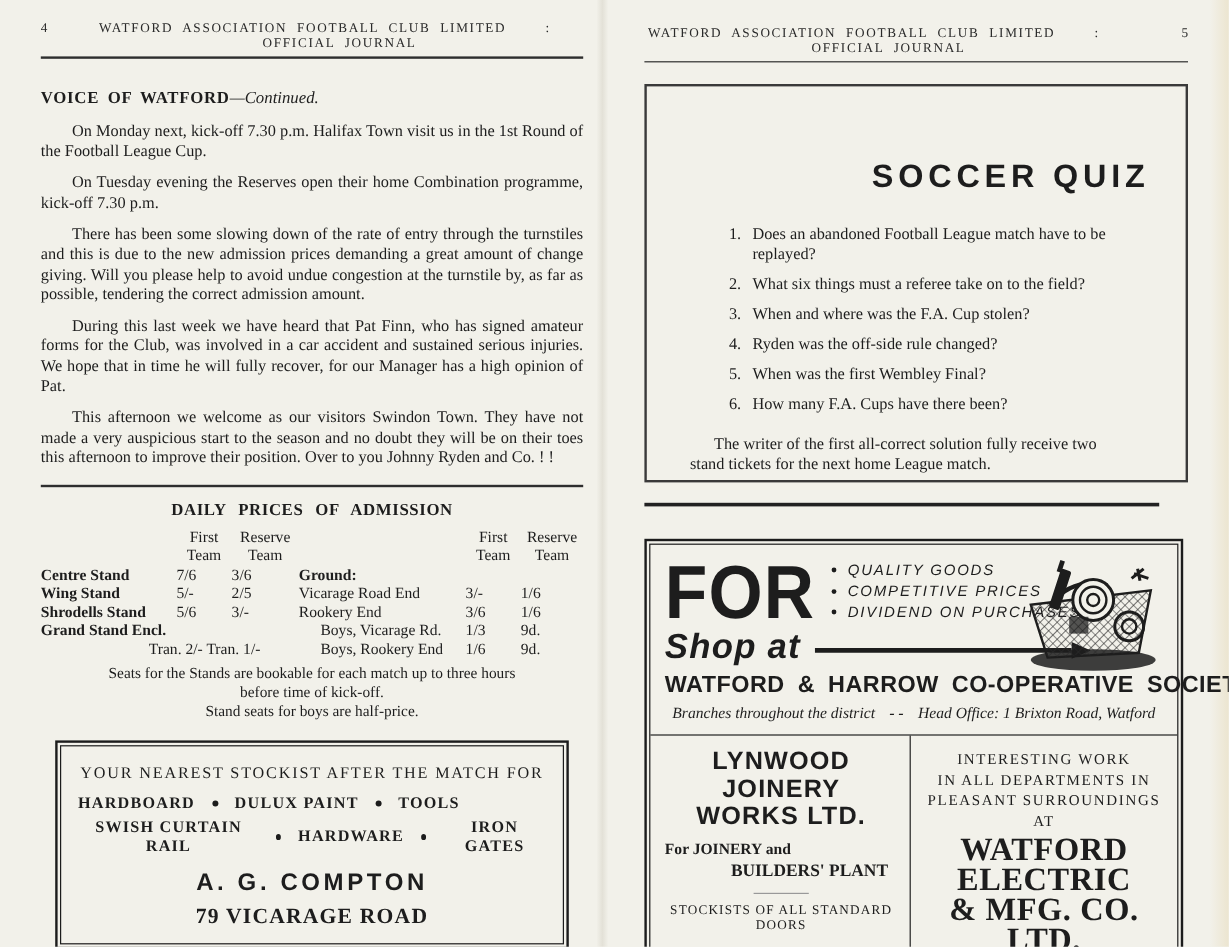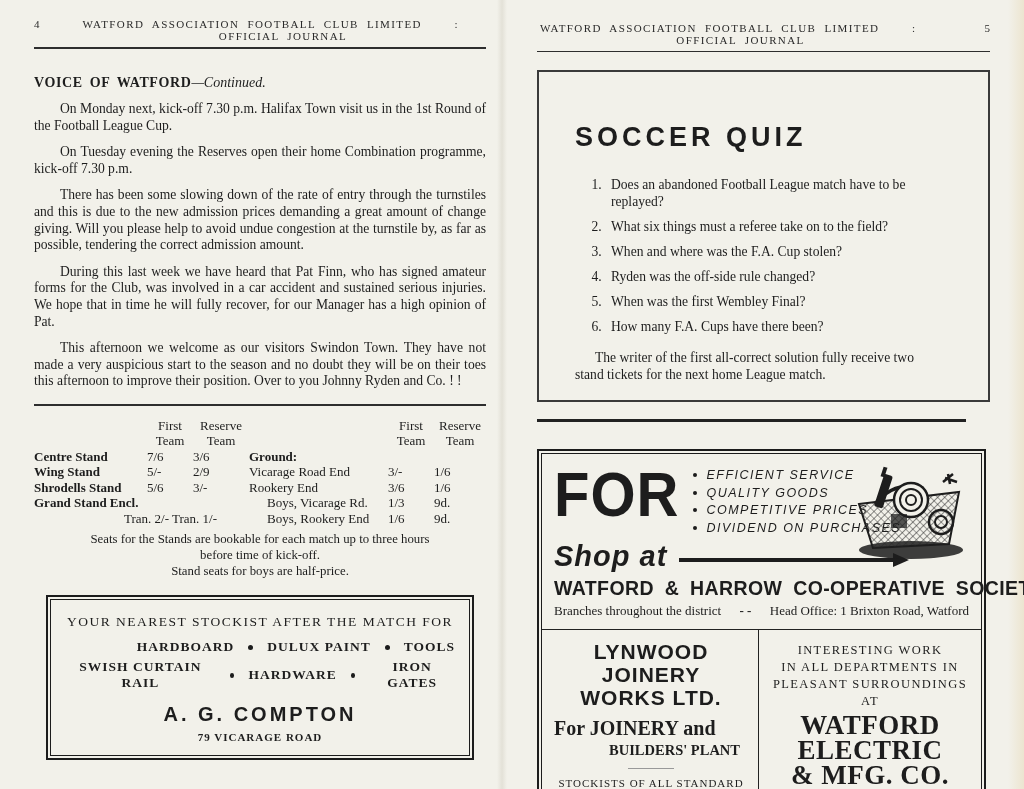--- a/index.html
+++ b/index.html
@@ -55,32 +55,32 @@
 
   
   .ad-box{border:2px solid #1c1c1c;padding:2px;background:transparent;}
   .ad-box-inner{border:1px solid #1c1c1c;}
 
   
   .compton{margin:16px 0 0 12px;width:420px;}
   .compton .ad-box-inner{padding:14px 14px 12px;text-align:center;}
   .compton .l1{font-size:13.5px;letter-spacing:1.5px;}
   .compton .items{font-weight:bold;font-size:13.5px;letter-spacing:1px;
-    margin-top:9px;display:flex;justify-content:flex-end;align-items:center;gap:14px;}
+    margin-top:9px;display:flex;justify-content:flex-start;align-items:center;gap:14px;}
   .dotsep{width:5px;height:5px;border-radius:50%;background:#1c1c1c;display:inline-block;}
   .compton .name{font-family:"Liberation Sans",sans-serif;font-weight:bold;
     font-size:20px;letter-spacing:3px;margin-top:12px;}
-  .compton .addr{font-weight:bold;font-size:11px;letter-spacing:1px;margin-top:5px;}
+  .compton .addr{font-weight:bold;font-size:18px;letter-spacing:1px;margin-top:5px;}
 
   
   .quiz-box{border:2px solid #3a3a3a;margin-top:18px;height:332px;
     box-sizing:border-box;padding:46px 30px 0 36px;}
-  .quiz-title{text-align:left;font-family:"Liberation Sans",sans-serif;
-    font-weight:bold;font-size:27px;letter-spacing:4px;margin:4px 0 24px;}
-  ol.quiz{margin:0;padding-left:30px;font-size:13.6px;line-height:16.5px;}
+  .quiz-title{text-align:right;font-family:"Liberation Sans",sans-serif;
+    font-weight:bold;font-size:27px;letter-spacing:4px;margin:14px 0 24px;}
+  ol.quiz{margin:16px;padding-left:30px;font-size:13.6px;line-height:16.5px;}
   ol.quiz li{margin-bottom:8.5px;padding-left:6px;}
   .quiz-footer{font-size:13.6px;line-height:17px;margin-top:14px;
     text-indent:20px;padding-right:26px;}
 
   .between-rule{border:0;border-top:3px solid #222;margin:17px 0 0;width:429px;}
 
   
   .coop{margin-top:27px;width:449px;box-sizing:border-box;}
   .coop .ad-box-inner{padding:0;}
   .coop-top{padding:10px 12px 6px;position:relative;}
@@ -94,30 +94,30 @@
     font-size:12.5px;letter-spacing:1.5px;margin-bottom:3.5px;}
   .coop-bullets .dotsep{width:4px;height:4px;}
   .basket{position:absolute;right:8px;top:8px;}
   .shopat-row{display:flex;align-items:center;margin-top:2px;}
   .shopat{font-family:Liberation Sans, sans-serif;font-weight:bold;font-style:italic;
     font-size:29px;letter-spacing:1px;}
   .arrow{margin-left:12px;margin-top:6px;}
   .society{font-family:"Liberation Sans",sans-serif;font-weight:bold;
     font-size:19.5px;letter-spacing:.4px;word-spacing:5px;text-align:center;
     margin-top:4px;white-space:nowrap;}
-  .branches{display:flex;justify-content:space-between;align-items:baseline;gap:12px;
-    font-size:13px;margin-top:3px;padding-bottom:4px;}
+  .branches{display:flex;justify-content:center;align-items:baseline;gap:12px;
+    font-style:italic;font-size:13px;margin-top:3px;padding-bottom:4px;}
   .coop-divider{border:0;border-top:1.5px solid #222;margin:0;}
   .coop-bottom{display:flex;}
   .col-lyn{width:216px;box-sizing:border-box;padding:10px 8px 12px 10px;}
   .col-ele{flex:1;border-left:1.5px solid #222;box-sizing:border-box;
     padding:12px 8px 12px 8px;text-align:center;}
   .lyn-name{font-family:"Liberation Sans",sans-serif;font-weight:bold;
     font-size:21px;line-height:23px;letter-spacing:1px;text-align:center;}
-  .lyn-for1{font-weight:bold;font-size:20px;margin-top:8px;padding-left:2px;font-family:Liberation Serif, serif;}
+  .lyn-for1{font-weight:bold;font-size:13px;margin-top:8px;padding-left:2px;font-family:Liberation Serif, serif;}
   .lyn-for2{font-weight:bold;font-size:14.5px;text-align:right;padding-right:10px;margin-top:2px;}
   .lyn-minirule{border:0;border-top:1px solid #999;width:46px;margin:9px auto 8px;}
   .lyn-stock{font-size:11px;letter-spacing:1px;text-align:center;}
   .ele-l{font-size:12.5px;letter-spacing:1.4px;line-height:17px;}
   .ele-name{font-family:Liberation Serif, serif;font-weight:bold;
     font-size:27px;line-height:25px;letter-spacing:.5px;margin-top:3px;text-align:center;}
 </style>
 </head>
 <body>
 
@@ -142,34 +142,35 @@
 
   <p class="body">On Monday next, kick-off 7.30 p.m. Halifax Town visit us in the 1st Round of the Football League Cup.</p>
   <p class="body">On Tuesday evening the Reserves open their home Combination programme, kick-off 7.30 p.m.</p>
   <p class="body">There has been some slowing down of the rate of entry through the turnstiles and this is due to the new admission prices demanding a great amount of change giving. Will you please help to avoid undue congestion at the turnstile by, as far as possible, tendering the correct admission amount.</p>
   <p class="body">During this last week we have heard that Pat Finn, who has signed amateur forms for the Club, was involved in a car accident and sustained serious injuries. We hope that in time he will fully recover, for our Manager has a high opinion of Pat.</p>
   <p class="body">This afternoon we welcome as our visitors Swindon Town. They have not made a very auspicious start to the season and no doubt they will be on their toes this afternoon to improve their position. Over to you Johnny Ryden and Co. ! !</p>
 
   <hr class="mid-rule">
 
   <div class="adm">
+    <div class="adm-title">DAILY PRICES OF ADMISSION</div>
     <div class="adm-cols">
 
       <div class="adm-grid lft">
         <div></div>
         <div class="hdr"><span>First</span><br><span>Team</span></div>
         <div class="hdr"><span>Reserve</span><br><span>Team</span></div>
 
         <div class="lab b">Centre Stand</div>
         <div class="c">7/6</div>
         <div class="c">3/6</div>
 
         <div class="lab b">Wing Stand</div>
         <div class="c">5/-</div>
-        <div class="c">2/9</div>
+        <div class="c">2/5</div>
 
         <div class="lab b">Shrodells Stand</div>
         <div class="c">5/6</div>
         <div class="c">3/-</div>
 
         <div class="lab b">Grand Stand Encl.</div>
         <div class="c"></div>
         <div class="c"></div>
 
         <div class="tran">Tran. 2/- Tran. 1/-</div>
@@ -283,24 +284,20 @@
           <circle cx="96" cy="60" r="12" fill="none" stroke="#1d1d1d" stroke-width="2.5"></circle>
           <circle cx="96" cy="60" r="6" fill="none" stroke="#1d1d1d" stroke-width="2"></circle>
           <path d="M98 20 l10 -8 M103 12 l2 10 M100 16 l12 4" stroke="#1d1d1d" stroke-width="2.5" fill="none"></path>
           <rect x="46" y="52" width="16" height="14" fill="#1d1d1d" opacity="0.75"></rect>
         </svg>
         <div class="coop-row1">
           <div class="for-word">FOR</div>
           <div class="coop-bullets">
             <div class="b-row">
                 <span class="dotsep"></span>
-                <span>EFFICIENT SERVICE</span>
-              </div>
-            <div class="b-row">
-                <span class="dotsep"></span>
                 <span>QUALITY GOODS</span>
               </div>
             <div class="b-row">
                 <span class="dotsep"></span>
                 <span>COMPETITIVE PRICES</span>
               </div>
             <div class="b-row">
                 <span class="dotsep"></span>
                 <span>DIVIDEND ON PURCHASES</span>
               </div>

